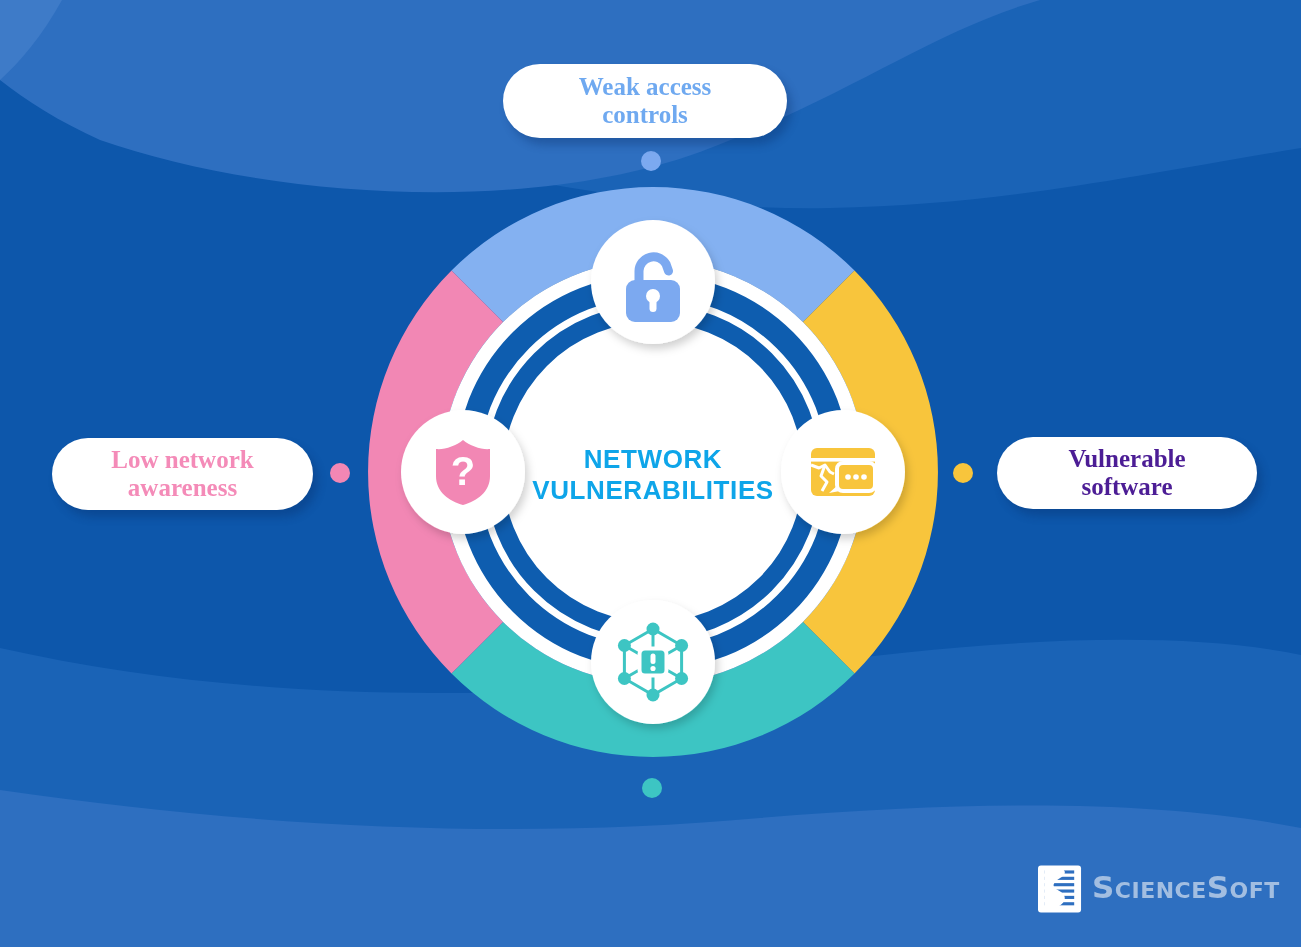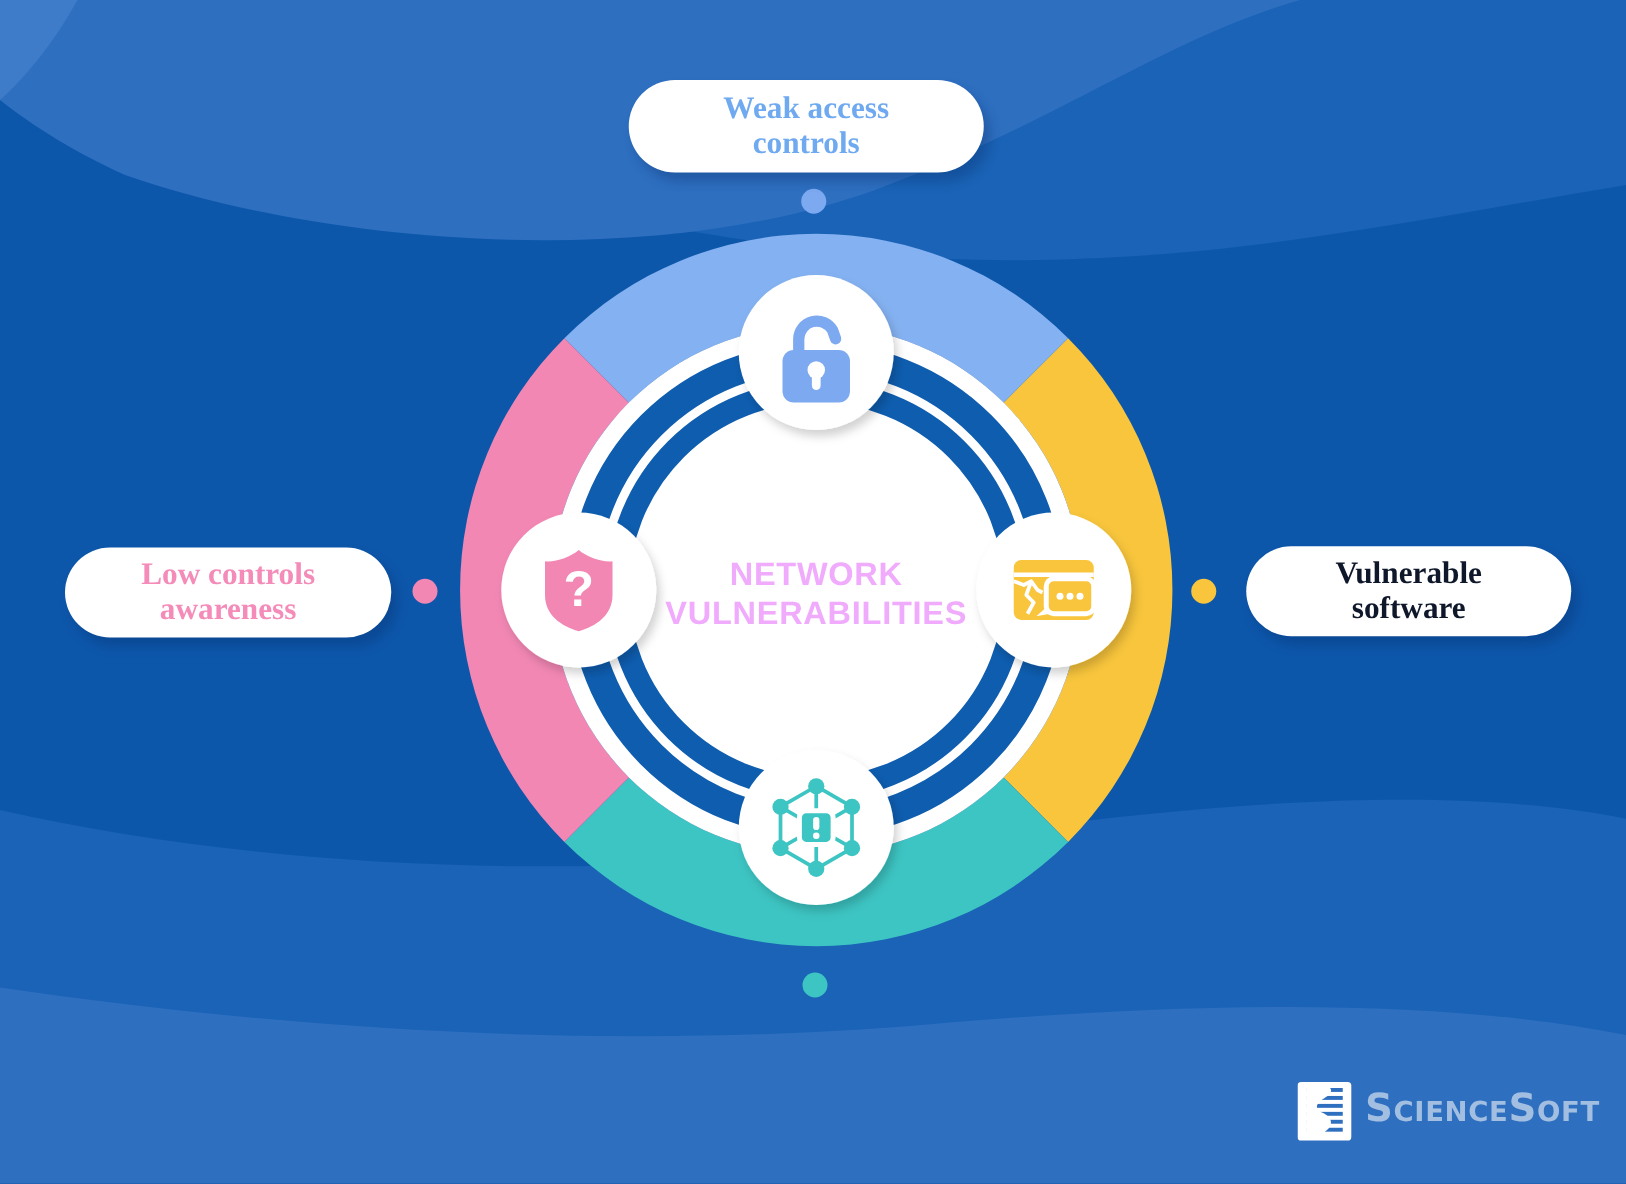--- a/index.html
+++ b/index.html
@@ -118,26 +118,26 @@
 
       <circle cx="651" cy="161" r="10" fill="#7CA9F0"></circle>
       <circle cx="340" cy="473" r="10" fill="#F287B4"></circle>
       <circle cx="963" cy="473" r="10" fill="#F8C53C"></circle>
       <circle cx="652" cy="788" r="10" fill="#3DC5C3"></circle>
     </g>
   </svg>
 
   <div class="pill pill-top" style="color: rgb(111, 169, 240);">Weak access
 controls</div>
-  <div class="pill pill-left" style="color: rgb(244, 139, 184);">Low controls
+  <div class="pill pill-left" style="color: rgb(244, 139, 184);">Low network
 awareness</div>
-  <div class="pill pill-right" style="color: #0f172a;">Vulnerable
+  <div class="pill pill-right" style="color: #4c1d95;">Vulnerable
 software</div>
 
-  <div class="center-title" style="color: #f0abfc;">
+  <div class="center-title" style="color: #0ea5e9;">
     <div>NETWORK</div>
     <div>VULNERABILITIES</div>
   </div>
 
   <div class="logo">
     <svg class="logo-mark" width="45" height="50" viewBox="0 0 46 50">
       <rect x="0" y="1" width="44" height="48" rx="3" fill="#ffffff"></rect>
       <g fill="#2E6FC0">
         <rect x="7" y="6" width="30" height="3.2"></rect>
         <rect x="7" y="12.5" width="30" height="3.2"></rect>

